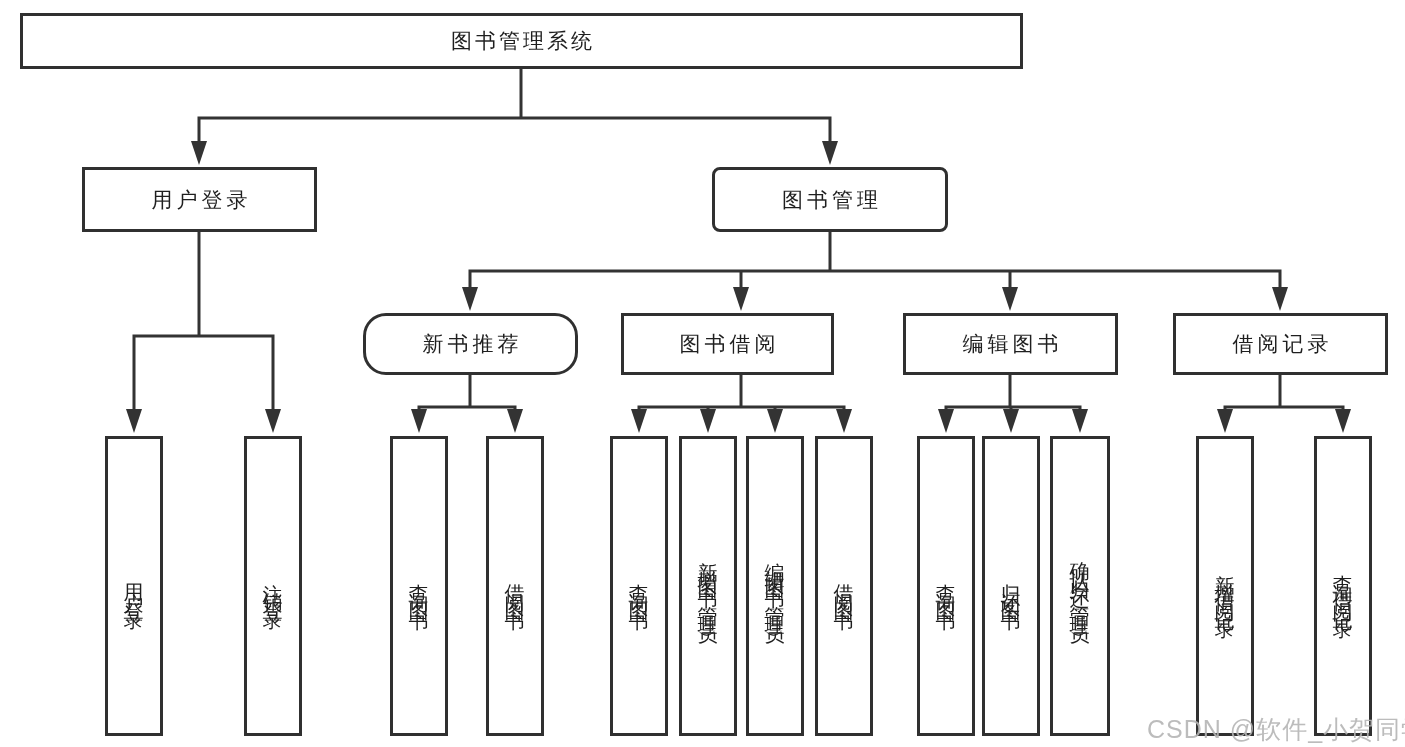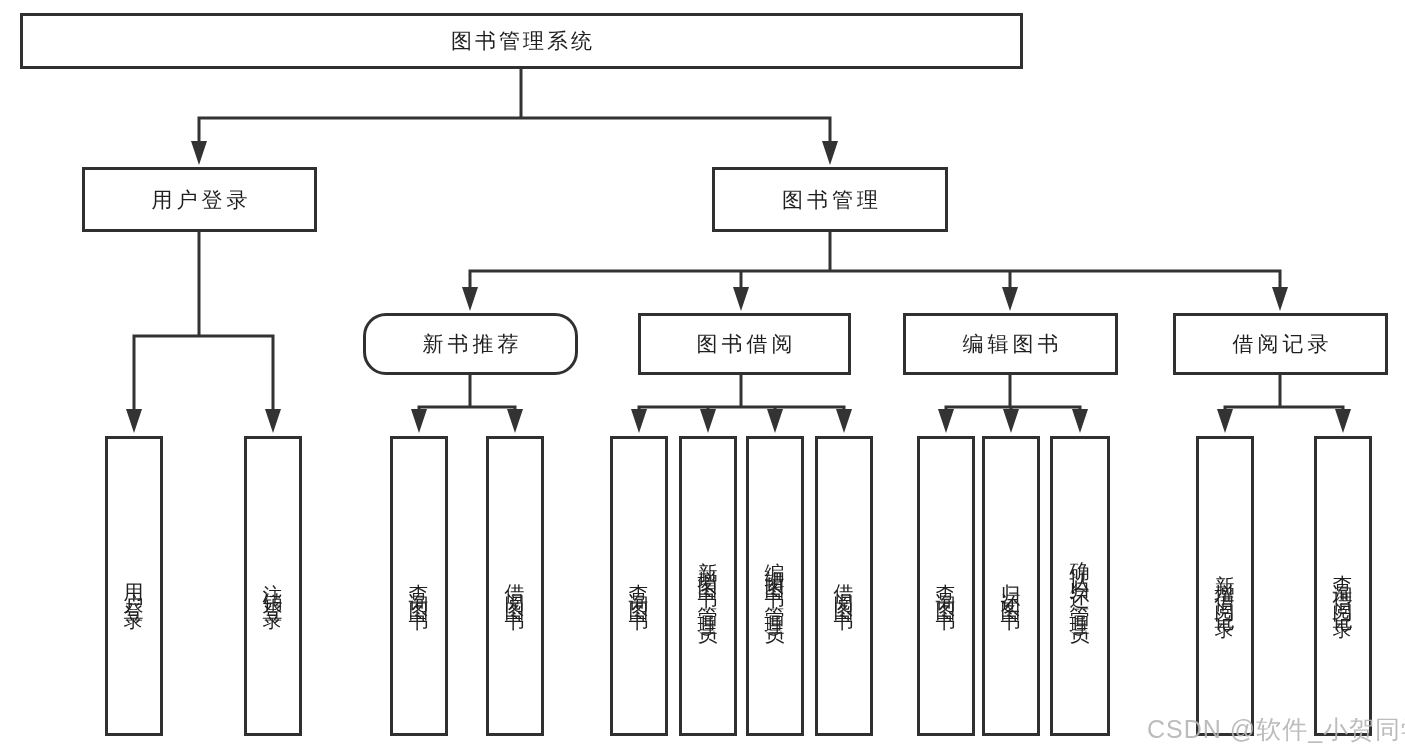--- a/index.html
+++ b/index.html
@@ -29,23 +29,23 @@
     writing-mode:vertical-rl;
     text-orientation:mixed;
     font-size:20px;
     letter-spacing:9px;
     line-height:1;
     color:#1f1f1f;
   }
   
   #n-root{left:20px;top:13px;width:1003px;height:56px;}
   #n-user-login{left:82px;top:167px;width:235px;height:65px;}
-  #n-book-mgmt{left:712px;top:167px;width:236px;height:65px;}
+  #n-book-mgmt{left:712px;top:167px;width:236px;height:65px;border-radius:8px;}
   #n-new-rec{left:363px;top:313px;width:215px;height:62px;border-radius:23px;}
-  #n-book-borrow{left:638px;top:313px;width:213px;height:62px;}
+  #n-book-borrow{left:621px;top:313px;width:213px;height:62px;}
   #n-cur-borrow{left:903px;top:313px;width:215px;height:62px;}
   #n-borrow-rec{left:1173px;top:313px;width:215px;height:62px;text-align:right;}
   #l-login{left:105px;}
   #l-logout{left:244px;}
   #l-rec-query{left:390px;}
   #l-rec-borrow{left:486px;}
   #l-bb-query{left:610px;}
   #l-bb-add{left:679px;}
   #l-bb-edit{left:746px;}
   #l-bb-borrow{left:815px;}

